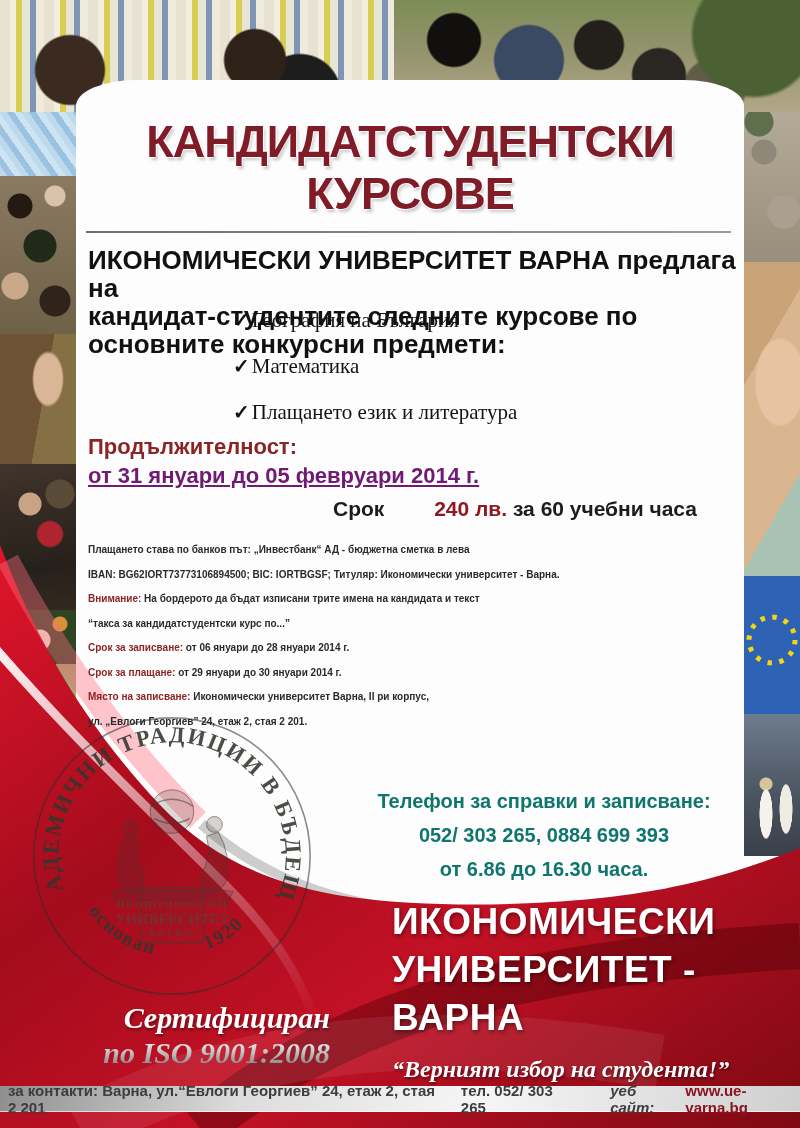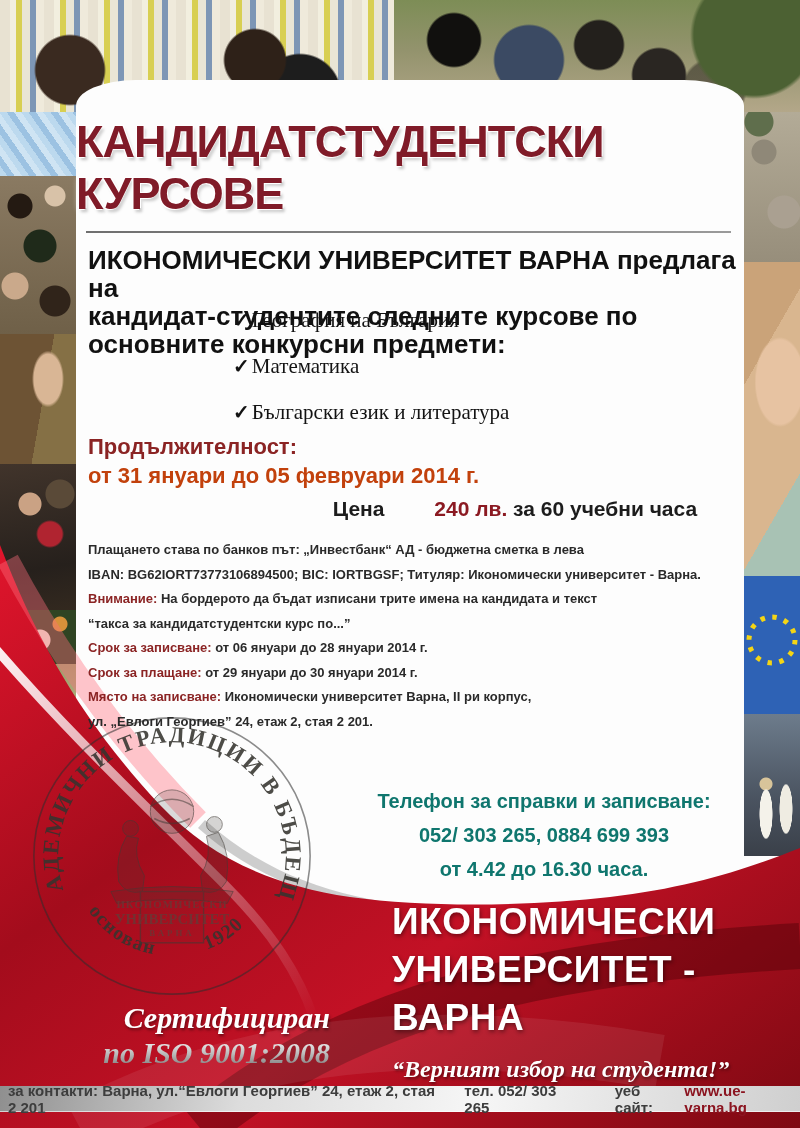--- a/index.html
+++ b/index.html
@@ -75,40 +75,40 @@
       radial-gradient(circle at 22px 70px,#d8c49a 0 6px,transparent 7px),
       linear-gradient(180deg,#6d7c8c,#4a5360 60%,#3a4049);}
   
   .panel{
     position:absolute;left:76px;top:80px;width:668px;height:1010px;
     background:#fdfdfd;border-radius:60px 60px 0 0 / 26px 26px 0 0;z-index:2;
   }
   
   .title{
     position:absolute;left:76px;top:116px;width:668px;z-index:5;
-    text-align:left;color:#801b28;font-weight:bold;font-size:45px;line-height:52px;
+    text-align:center;color:#801b28;font-weight:bold;font-size:45px;line-height:52px;
     letter-spacing:-1px;
     text-shadow:-1px -1px 0 #fff,1px -1px 0 #fff,-1px 1px 0 #fff,0 0 6px rgba(255,255,255,.95),2px 3px 3px rgba(0,0,0,.25);
   }
   .rule{position:absolute;left:86px;top:231px;width:645px;height:2px;z-index:5;
     background:linear-gradient(90deg,#6f6f6f,#9a9a9a);}
   .intro{position:absolute;left:88px;top:246px;width:655px;z-index:5;
     font-size:26px;font-weight:bold;color:#111;line-height:28px;}
   .courses{position:absolute;left:233px;top:308px;z-index:5;
     font-family:"Liberation Serif",serif;font-size:21px;color:#131313;}
   .course{margin-bottom:21px;}
   .check{font-weight:bold;font-size:20px;margin-right:2px;}
   .duration{position:absolute;left:88px;top:432px;z-index:5;font-weight:bold;font-size:22px;line-height:29px;}
   .duration .lbl{color:#8b2424;}
-  .duration .val{color:#c2410c;}
+  .duration .val{color:#701a75;text-decoration:underline;}
   .price{position:absolute;left:290px;top:497px;width:450px;z-index:5;text-align:center;
     font-weight:bold;font-size:21px;color:#1c1c1c;}
   .price .amount{color:#8b1a22;margin-left:44px;}
   .details{position:absolute;left:88px;top:538px;width:655px;z-index:5;
-    font-size:13px;font-weight:bold;color:#2a2a2a;line-height:24.5px;}
+    font-size:10px;font-weight:bold;color:#2a2a2a;line-height:24.5px;}
   .details .red{color:#8b2424;}
   .phone{position:absolute;left:318px;top:784px;width:452px;z-index:5;text-align:center;
     font-weight:bold;font-size:20px;color:#0f766e;line-height:34px;}
   
   .ribbon{position:absolute;left:0;top:0;width:800px;height:1128px;z-index:3;pointer-events:none;}
   
   .seal{position:absolute;left:24px;top:708px;width:296px;height:296px;z-index:4;}
   
   .cert{position:absolute;left:40px;top:1000px;width:290px;z-index:5;text-align:right;
     font-family:"Liberation Serif",serif;font-style:italic;font-weight:bold;font-size:30px;line-height:35px;}
@@ -123,21 +123,21 @@
     font-weight:bold;font-size:24px;text-shadow:1px 2px 3px rgba(0,0,0,.45);}
   
   .footer{
     position:absolute;left:0;top:1086px;width:800px;height:26px;z-index:6;
     background:linear-gradient(100deg,#8f8f8f 0%,#dcdcdc 30%,#f6f6f6 60%,#cfcfcf 100%);
     display:flex;align-items:center;font-size:15px;font-weight:bold;color:#3d3d3d;
     box-shadow:0 -1px 0 rgba(255,255,255,.6) inset;
   }
   .footer .f-contacts{margin-left:8px;}
   .footer .f-phone{margin-left:18px;}
-  .footer .f-weblabel{margin-left:37px;}
+  .footer .f-weblabel{margin-left:37px;font-style:italic;}
   .footer .f-site{margin-left:6px;color:#8b1420;}
 </style>
 </head>
 <body>
 
 <div class="poster">
 
   <div class="top-strip">
     <div class="photo photo-library"></div>
     <div class="photo photo-group"></div>
@@ -225,47 +225,47 @@
   <div class="rule"></div>
 
   <div class="intro">
     <div>ИКОНОМИЧЕСКИ УНИВЕРСИТЕТ ВАРНА предлага на</div>
     <div>кандидат-студентите следните курсове по основните конкурсни предмети:</div>
   </div>
 
   <div class="courses">
     <div class="course"><span class="check">✓</span><span>География на България</span></div>
     <div class="course"><span class="check">✓</span><span>Математика</span></div>
-    <div class="course"><span class="check">✓</span><span>Български език и литература</span></div>
+    <div class="course"><span class="check">✓</span><span>Плащането език и литература</span></div>
   </div>
 
   <div class="duration">
     <div class="lbl">Продължителност:</div>
     <div class="val">от 31 януари до 05 февруари 2014 г.</div>
   </div>
 
   <div class="price">
-    <span>Цена </span><span class="amount">240 лв.</span><span> за 60 учебни часа</span>
+    <span>Срок </span><span class="amount">240 лв.</span><span> за 60 учебни часа</span>
   </div>
 
   <div class="details">
     <div><span class="red"></span><span>Плащането става по банков път: „Инвестбанк“ АД - бюджетна сметка в лева</span></div>
     <div><span class="red"></span><span>IBAN: BG62IORT73773106894500;  BIC: IORTBGSF; Титуляр: Икономически университет - Варна.</span></div>
     <div><span class="red">Внимание:</span><span> На бордерото да бъдат изписани трите имена на кандидата и текст</span></div>
     <div><span class="red"></span><span>“такса за кандидатстудентски курс по...”</span></div>
     <div><span class="red">Срок за записване:</span><span> от 06 януари до 28 януари 2014 г.</span></div>
     <div><span class="red">Срок за плащане:</span><span> от 29 януари до 30 януари 2014 г.</span></div>
     <div><span class="red">Място на записване:</span><span> Икономически университет  Варна, II ри корпус,</span></div>
     <div><span class="red"></span><span>ул. „Евлоги Георгиев” 24, етаж 2, стая 2 201.</span></div>
   </div>
 
   <div class="phone">
     <div>Телефон за справки и записване:</div>
     <div>052/ 303 265, 0884 699 393</div>
-    <div>от 4.42 до 16.30 часа.</div>
+    <div>от 6.86 до 16.30 часа.</div>
   </div>
 
   <div class="cert">
     <div class="c1">Сертифициран</div>
     <div class="c2">по ISO 9001:2008</div>
   </div>
 
   <div class="brand">
     <div class="b1">ИКОНОМИЧЕСКИ</div>
     <div class="b1">УНИВЕРСИТЕТ - ВАРНА</div>

